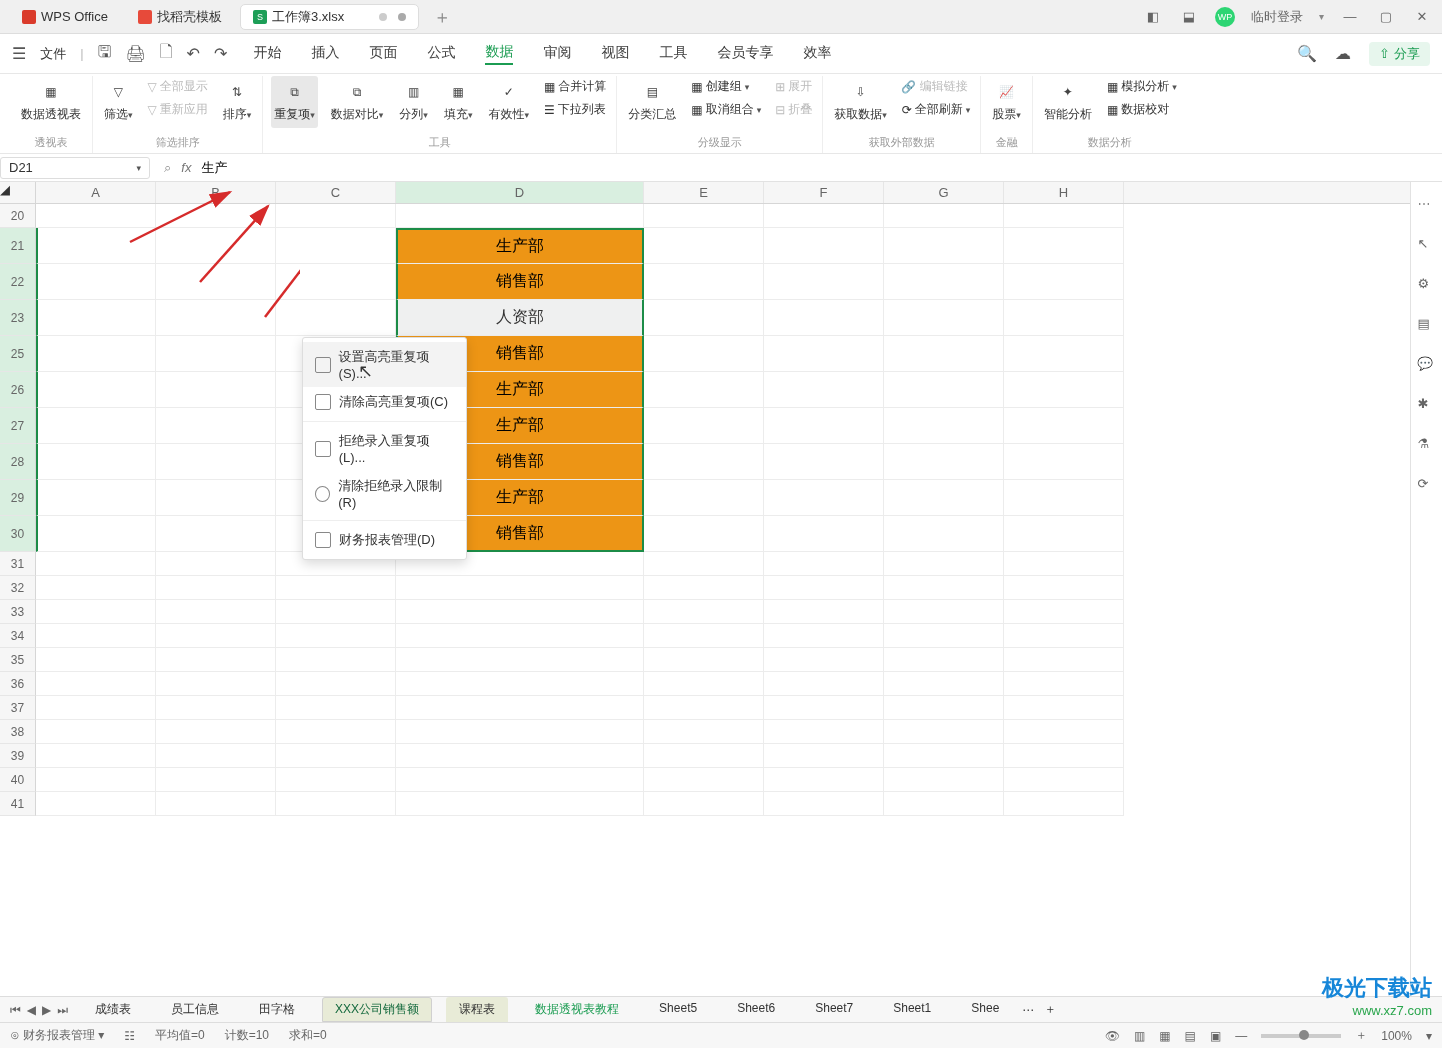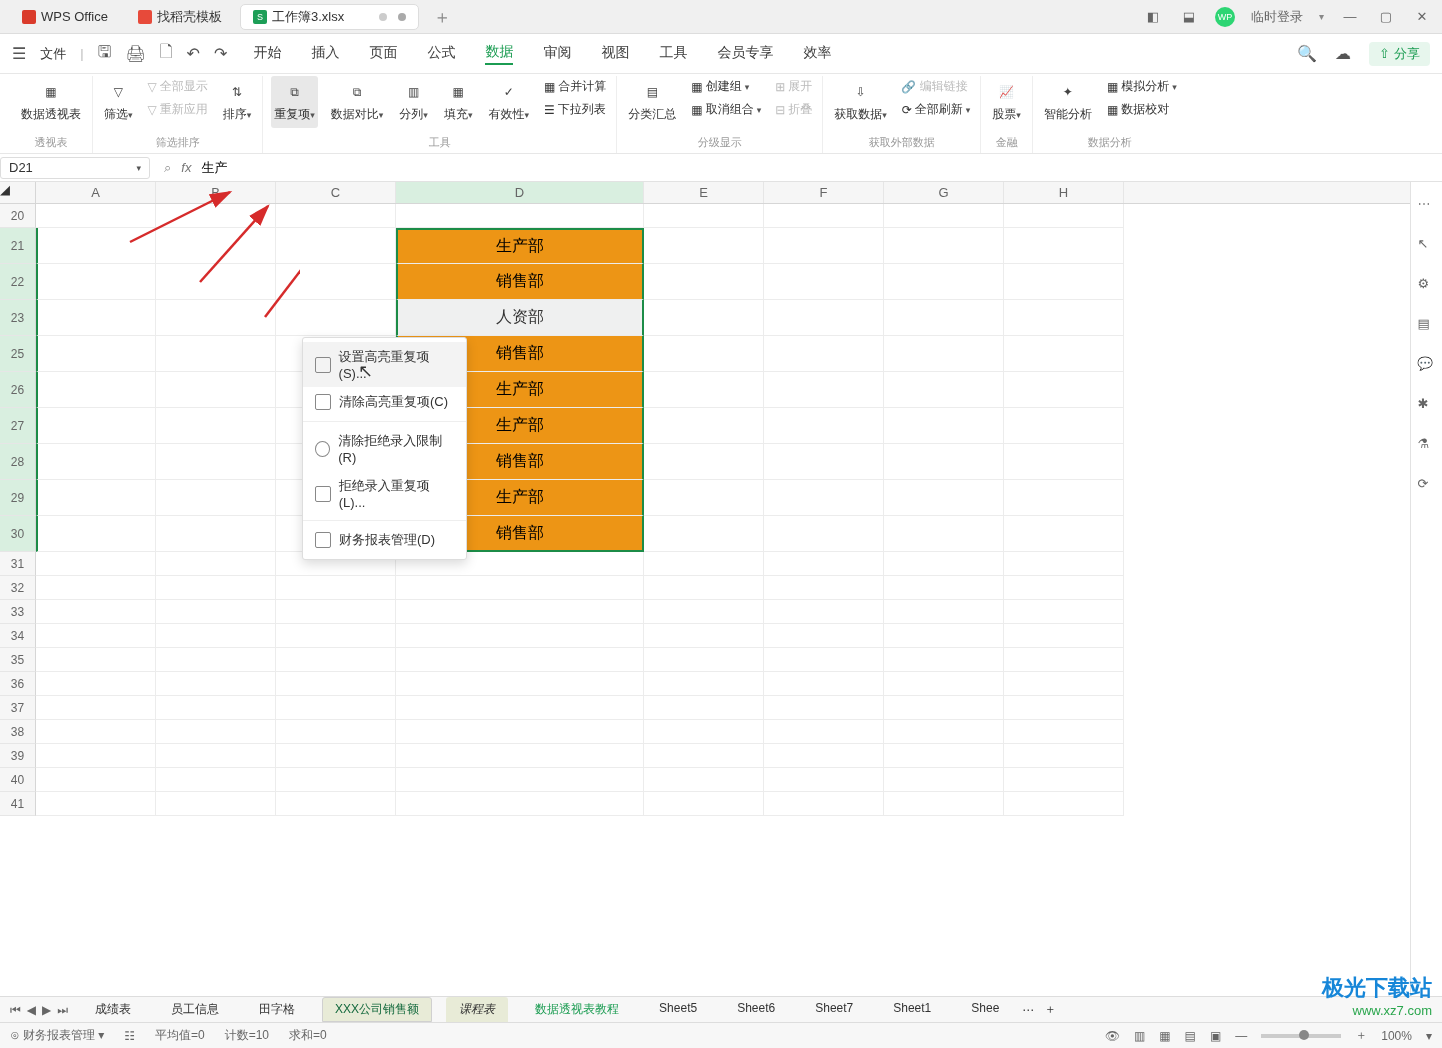--- a/index.html
+++ b/index.html
@@ -72,21 +72,21 @@
 
 .side-panel { width: 32px; background: #fff; border-left: 1px solid #e2e2e2; display: flex; flex-direction: column; align-items: center; gap: 22px; padding-top: 14px; }
 .side-icon { width: 18px; height: 18px; color: #666; }
 
 
 .sheet-bar { height: 26px; background: #f7f7f7; border-top: 1px solid #ddd; display: flex; align-items: center; padding: 0 10px; gap: 4px; font-size: 12px; }
 .sheet-nav { display: flex; gap: 6px; margin-right: 10px; color: #666; }
 .sheet-tab { padding: 3px 12px; border: 1px solid transparent; border-radius: 3px 3px 0 0; }
 .sheet-tab.active { background: #e8ebd7; border-color: #d0d0d0; color:#156a3e; }
 .sheet-tab.green { color: #1b9c52; }
-.sheet-tab.hl { background:#e8ebd7;font-style:italic; }
+.sheet-tab.hl { background:#e8ebd7; }
 
 
 .status-bar { height: 26px; background: #f7f7f7; border-top: 1px solid #ddd; display: flex; align-items: center; padding: 0 10px; font-size: 12px; color: #666; justify-content: space-between; }
 .status-right { display: flex; align-items: center; gap: 14px; }
 
 
 .arrows { position: absolute; inset: 0; pointer-events: none; z-index: 30; }
 
 
 .watermark { position: absolute; right: 10px; bottom: 30px; z-index: 40; text-align: right; }
@@ -586,26 +586,26 @@
     <div class="dd-item hl">
         <span class="dd-icon"></span>
         <span>设置高亮重复项(S)...</span>
       </div>
     <div class="dd-item">
         <span class="dd-icon"></span>
         <span>清除高亮重复项(C)</span>
       </div>
     <div class="dd-sep"></div>
     <div class="dd-item">
+        <span class="dd-icon"></span>
+        <span>拒绝录入重复项(L)...</span>
+      </div>
+    <div class="dd-item">
         <span class="dd-icon" style="border-radius:50%"></span>
         <span>清除拒绝录入限制(R)</span>
-      </div>
-    <div class="dd-item">
-        <span class="dd-icon"></span>
-        <span>拒绝录入重复项(L)...</span>
       </div>
     <div class="dd-sep"></div>
     <div class="dd-item">
         <span class="dd-icon"></span>
         <span>财务报表管理(D)</span>
       </div>
   </div>
 
   <div style="position:absolute;left:358px;top:178px;font-size:18px;z-index:25;pointer-events:none">↖</div>
 

